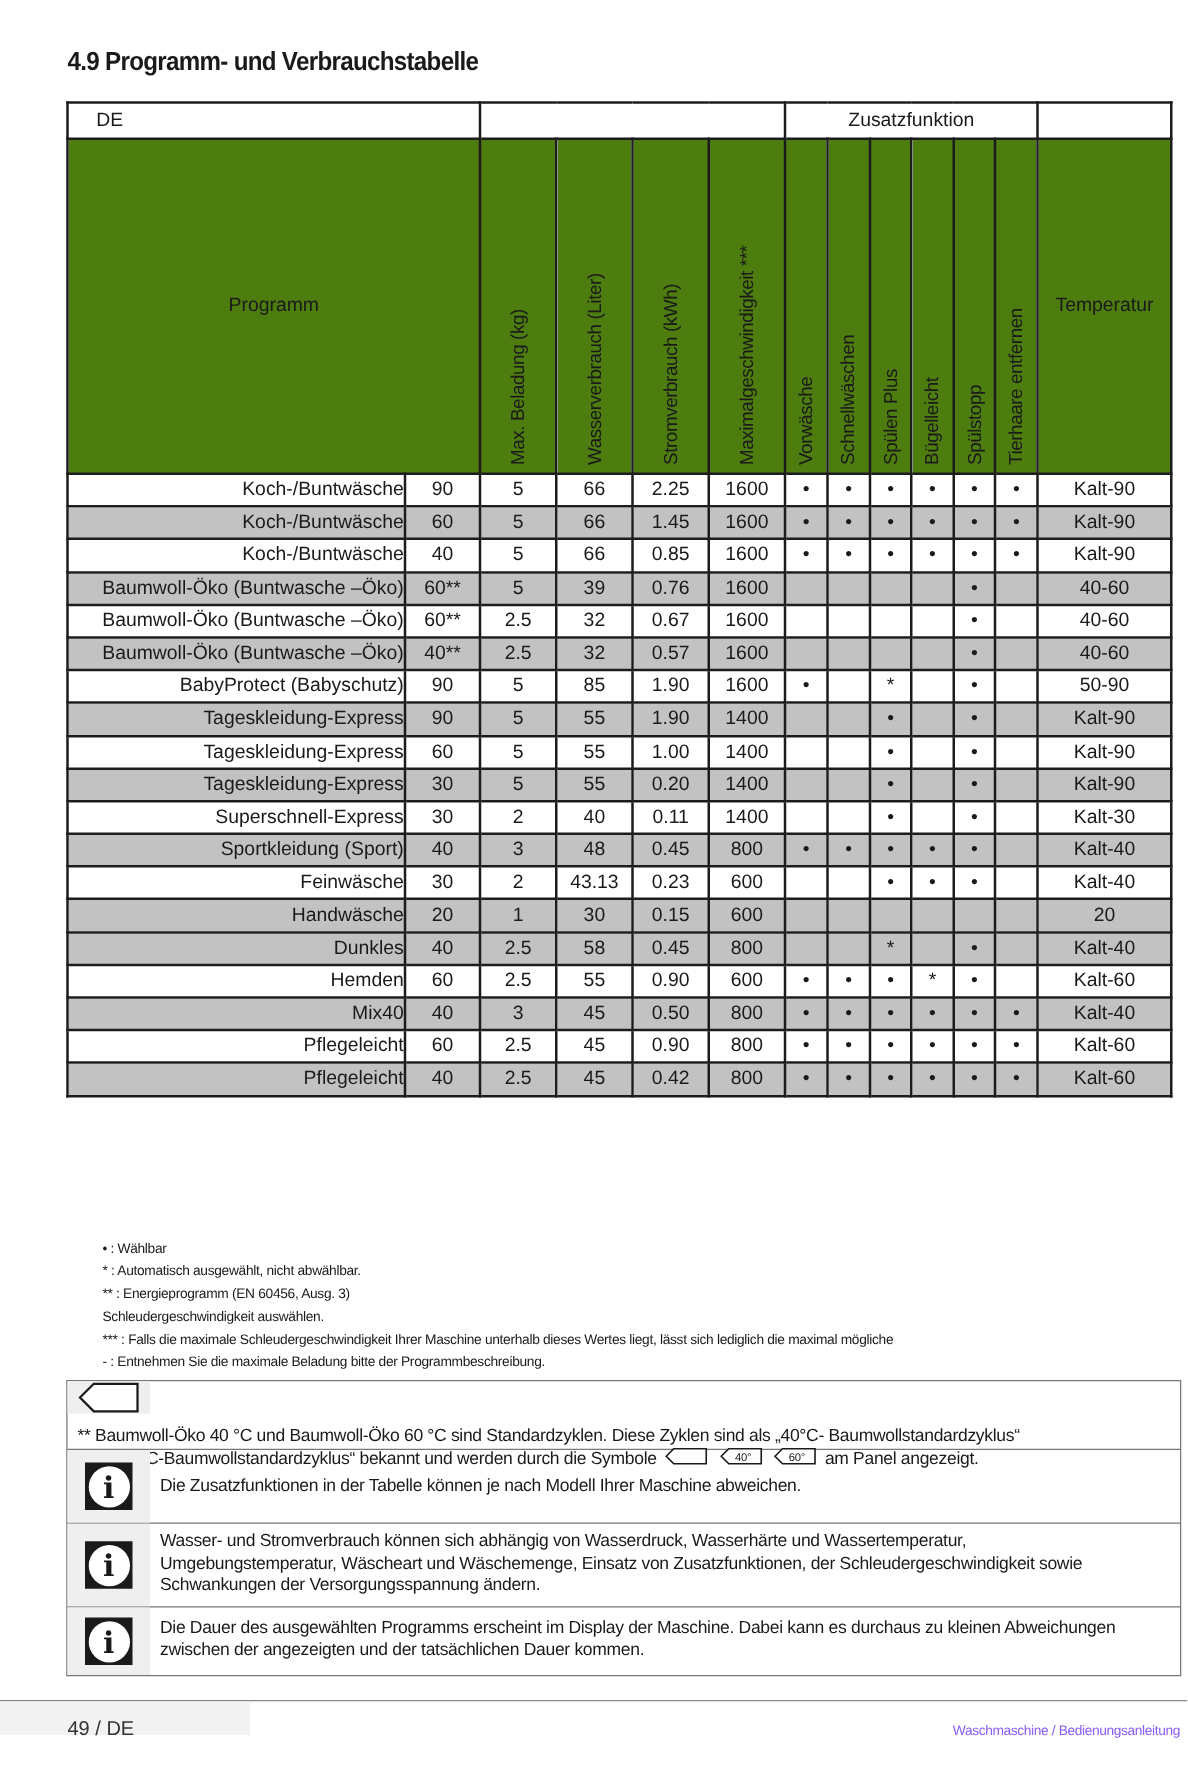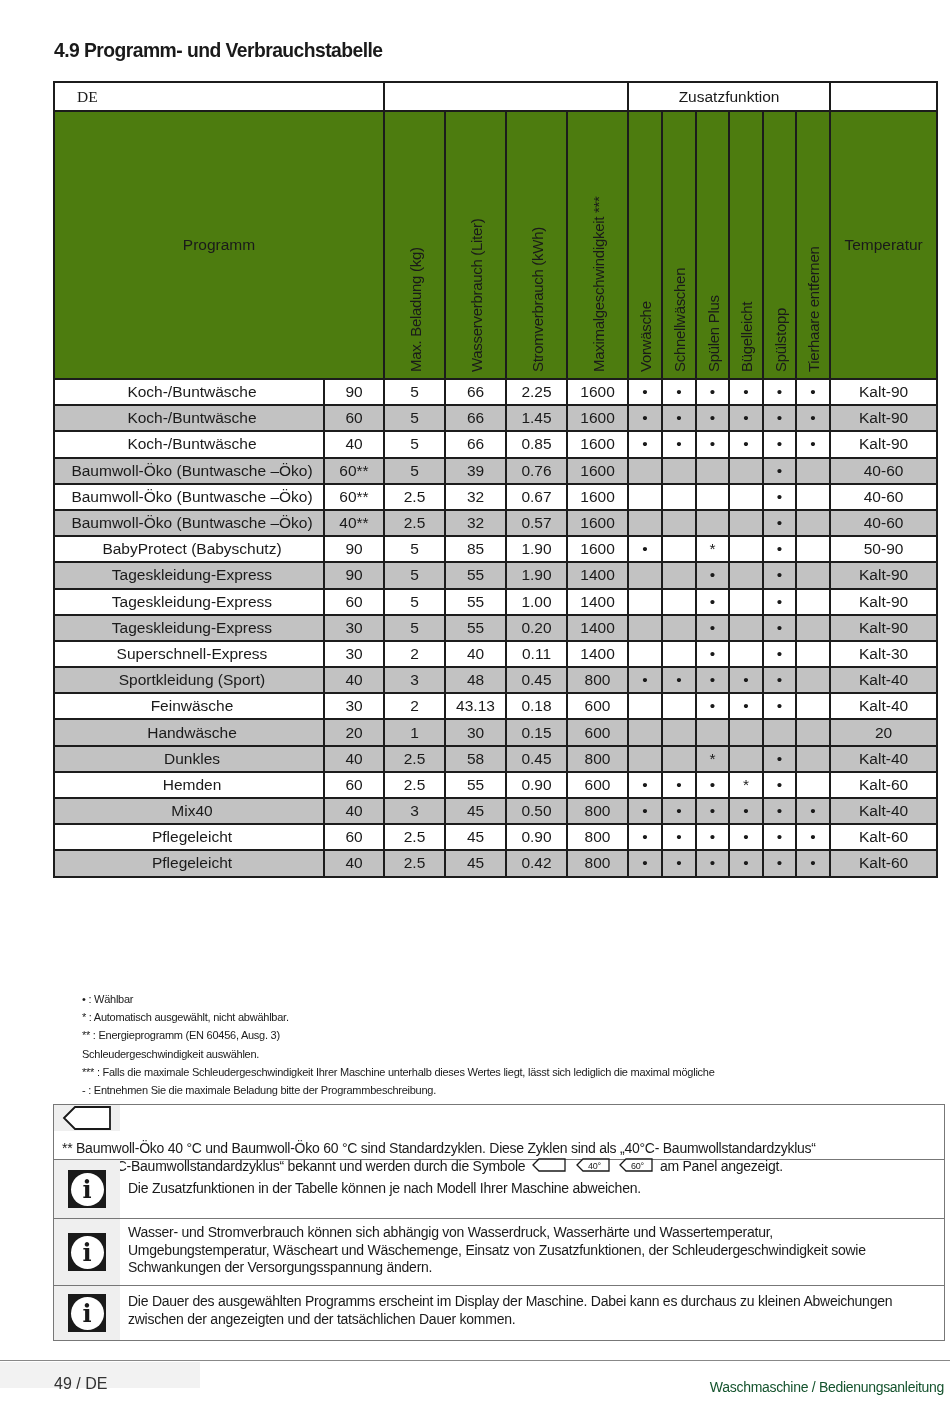--- a/index.html
+++ b/index.html
@@ -16,33 +16,33 @@
   table.main {
     position: absolute; left: 53px; top: 81px;
     border-collapse: collapse; table-layout: fixed;
     width: 883px;
   }
   table.main td, table.main th {
     border: 2px solid #1c1c1c; padding: 0; font-weight: normal;
     font-size: 15.5px; overflow: hidden; white-space: nowrap;
   }
   .topcell { height: 27px; background: #fff; }
-  .topcell.de { text-align: left; padding-left: 22px; font-family: Liberation Serif, serif; }
+  .topcell.de { text-align: left; padding-left: 22px; }
   .topcell.zf { text-align: center; }
   .hdr { height: 266px; background: #4d7c0f; vertical-align: bottom; }
   .hdr.center { vertical-align: middle; text-align: center; }
   .vwrap { height: 262px; position: relative; }
   .vtext {
     position: absolute; left: 50%; bottom: 6px;
     transform-origin: left bottom;
     transform: rotate(-90deg) translateY(50%);
     white-space: nowrap; font-size: 15px; letter-spacing: -0.3px;
   }
   tr.row td { height: 24.2px; text-align: center; line-height: 24px; }
-  tr.row td.name { text-align: center; padding-left: 6px; }
+  tr.row td.name { text-align: right; padding-left: 6px; }
   tr.row.shade td { background: #c2c2c2; }
   tr.row.plain td { background: #ffffff; }
   .dot { font-size: 13px; }
   .star { font-size: 12px; vertical-align: 4px; }
 
   .notes {
     position: absolute; left: 54px; top: 990px; width: 880px;
     font-size: 11px; line-height: 18.2px; letter-spacing: -0.25px; margin-left: 28px;
   }
   .notes div { white-space: nowrap; }
@@ -78,21 +78,21 @@
   }
   .page-tab {
     position: absolute; left: 0; top: 1362px; width: 200px; height: 26px;
     background: #f2f2f2;
   }
   .page-num {
     position: absolute; left: 54px; top: 1375px; font-size: 16px; color: #333;
     height: 14px; overflow: hidden; line-height: 18px;
   }
   .page-title {
-    position: absolute; right: 6px; top: 1379px; font-size: 14px; color: #14532d;
+    position: absolute; right: 6px; top: 1379px; font-size: 11px; color: #8b5cf6;
     letter-spacing: -0.3px;
     text-align: center;
   }
 </style>
 </head>
 <body>
 
 <div class="title">4.9 Programm- und Verbrauchstabelle</div>
 
 <table class="main">
@@ -352,21 +352,21 @@
         <td class="dot">•</td>
         <td class="dot">•</td>
         <td></td>
         <td>Kalt-40</td>
       </tr>
       <tr class="row plain">
         <td class="name">Feinwäsche</td>
         <td>30</td>
         <td>2</td>
         <td>43.13</td>
-        <td>0.18</td>
+        <td>0.23</td>
         <td>600</td>
         <td></td>
         <td></td>
         <td class="dot">•</td>
         <td class="dot">•</td>
         <td class="dot">•</td>
         <td></td>
         <td>Kalt-40</td>
       </tr>
       <tr class="row shade">

